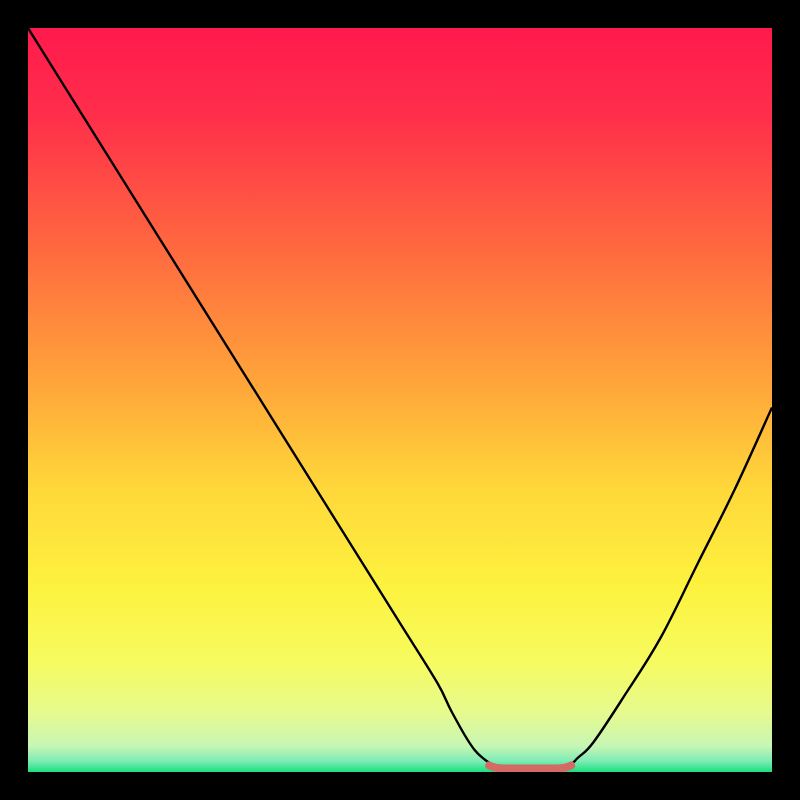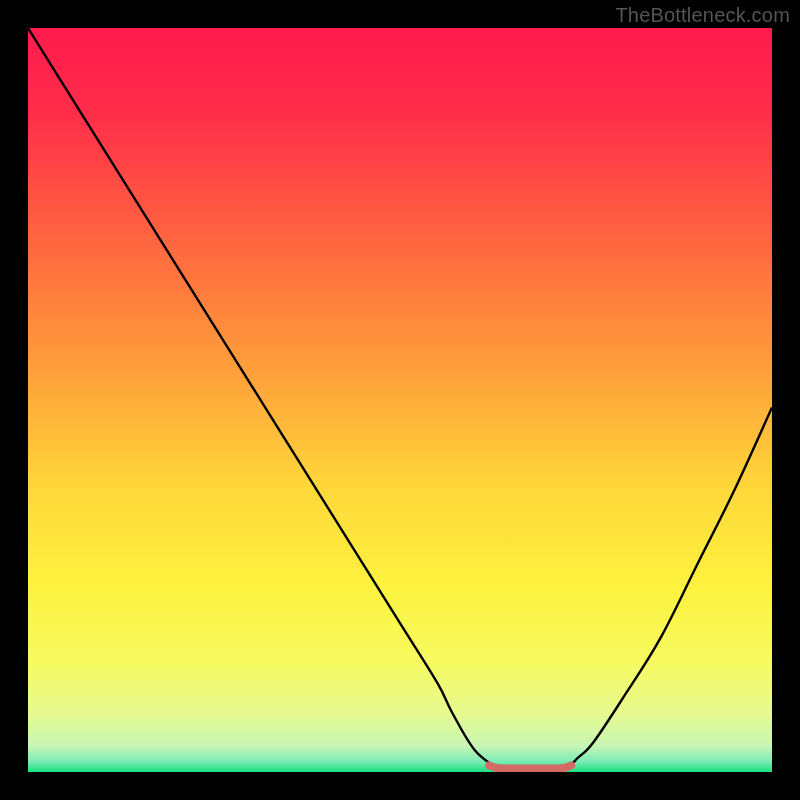--- a/index.html
+++ b/index.html
@@ -37,21 +37,20 @@
   }
   svg {
     display: block;
   }
 </style>
 </head>
 <body>
 
 <div class="frame">
 
-  <div class="watermark">TheBottleneck.com</div>
 
   <div class="plot-outer">
     <svg id="chart-svg" width="744" height="744" viewBox="0 0 744 744">
       <defs>
         <linearGradient id="bg-grad" x1="0" y1="0" x2="0" y2="1">
             <stop offset="0%" stop-color="#ff1a4d"></stop>
             <stop offset="12%" stop-color="#ff2f4a"></stop>
             <stop offset="30%" stop-color="#ff6a3f"></stop>
             <stop offset="48%" stop-color="#ffa63a"></stop>
             <stop offset="62%" stop-color="#ffd83a"></stop>

